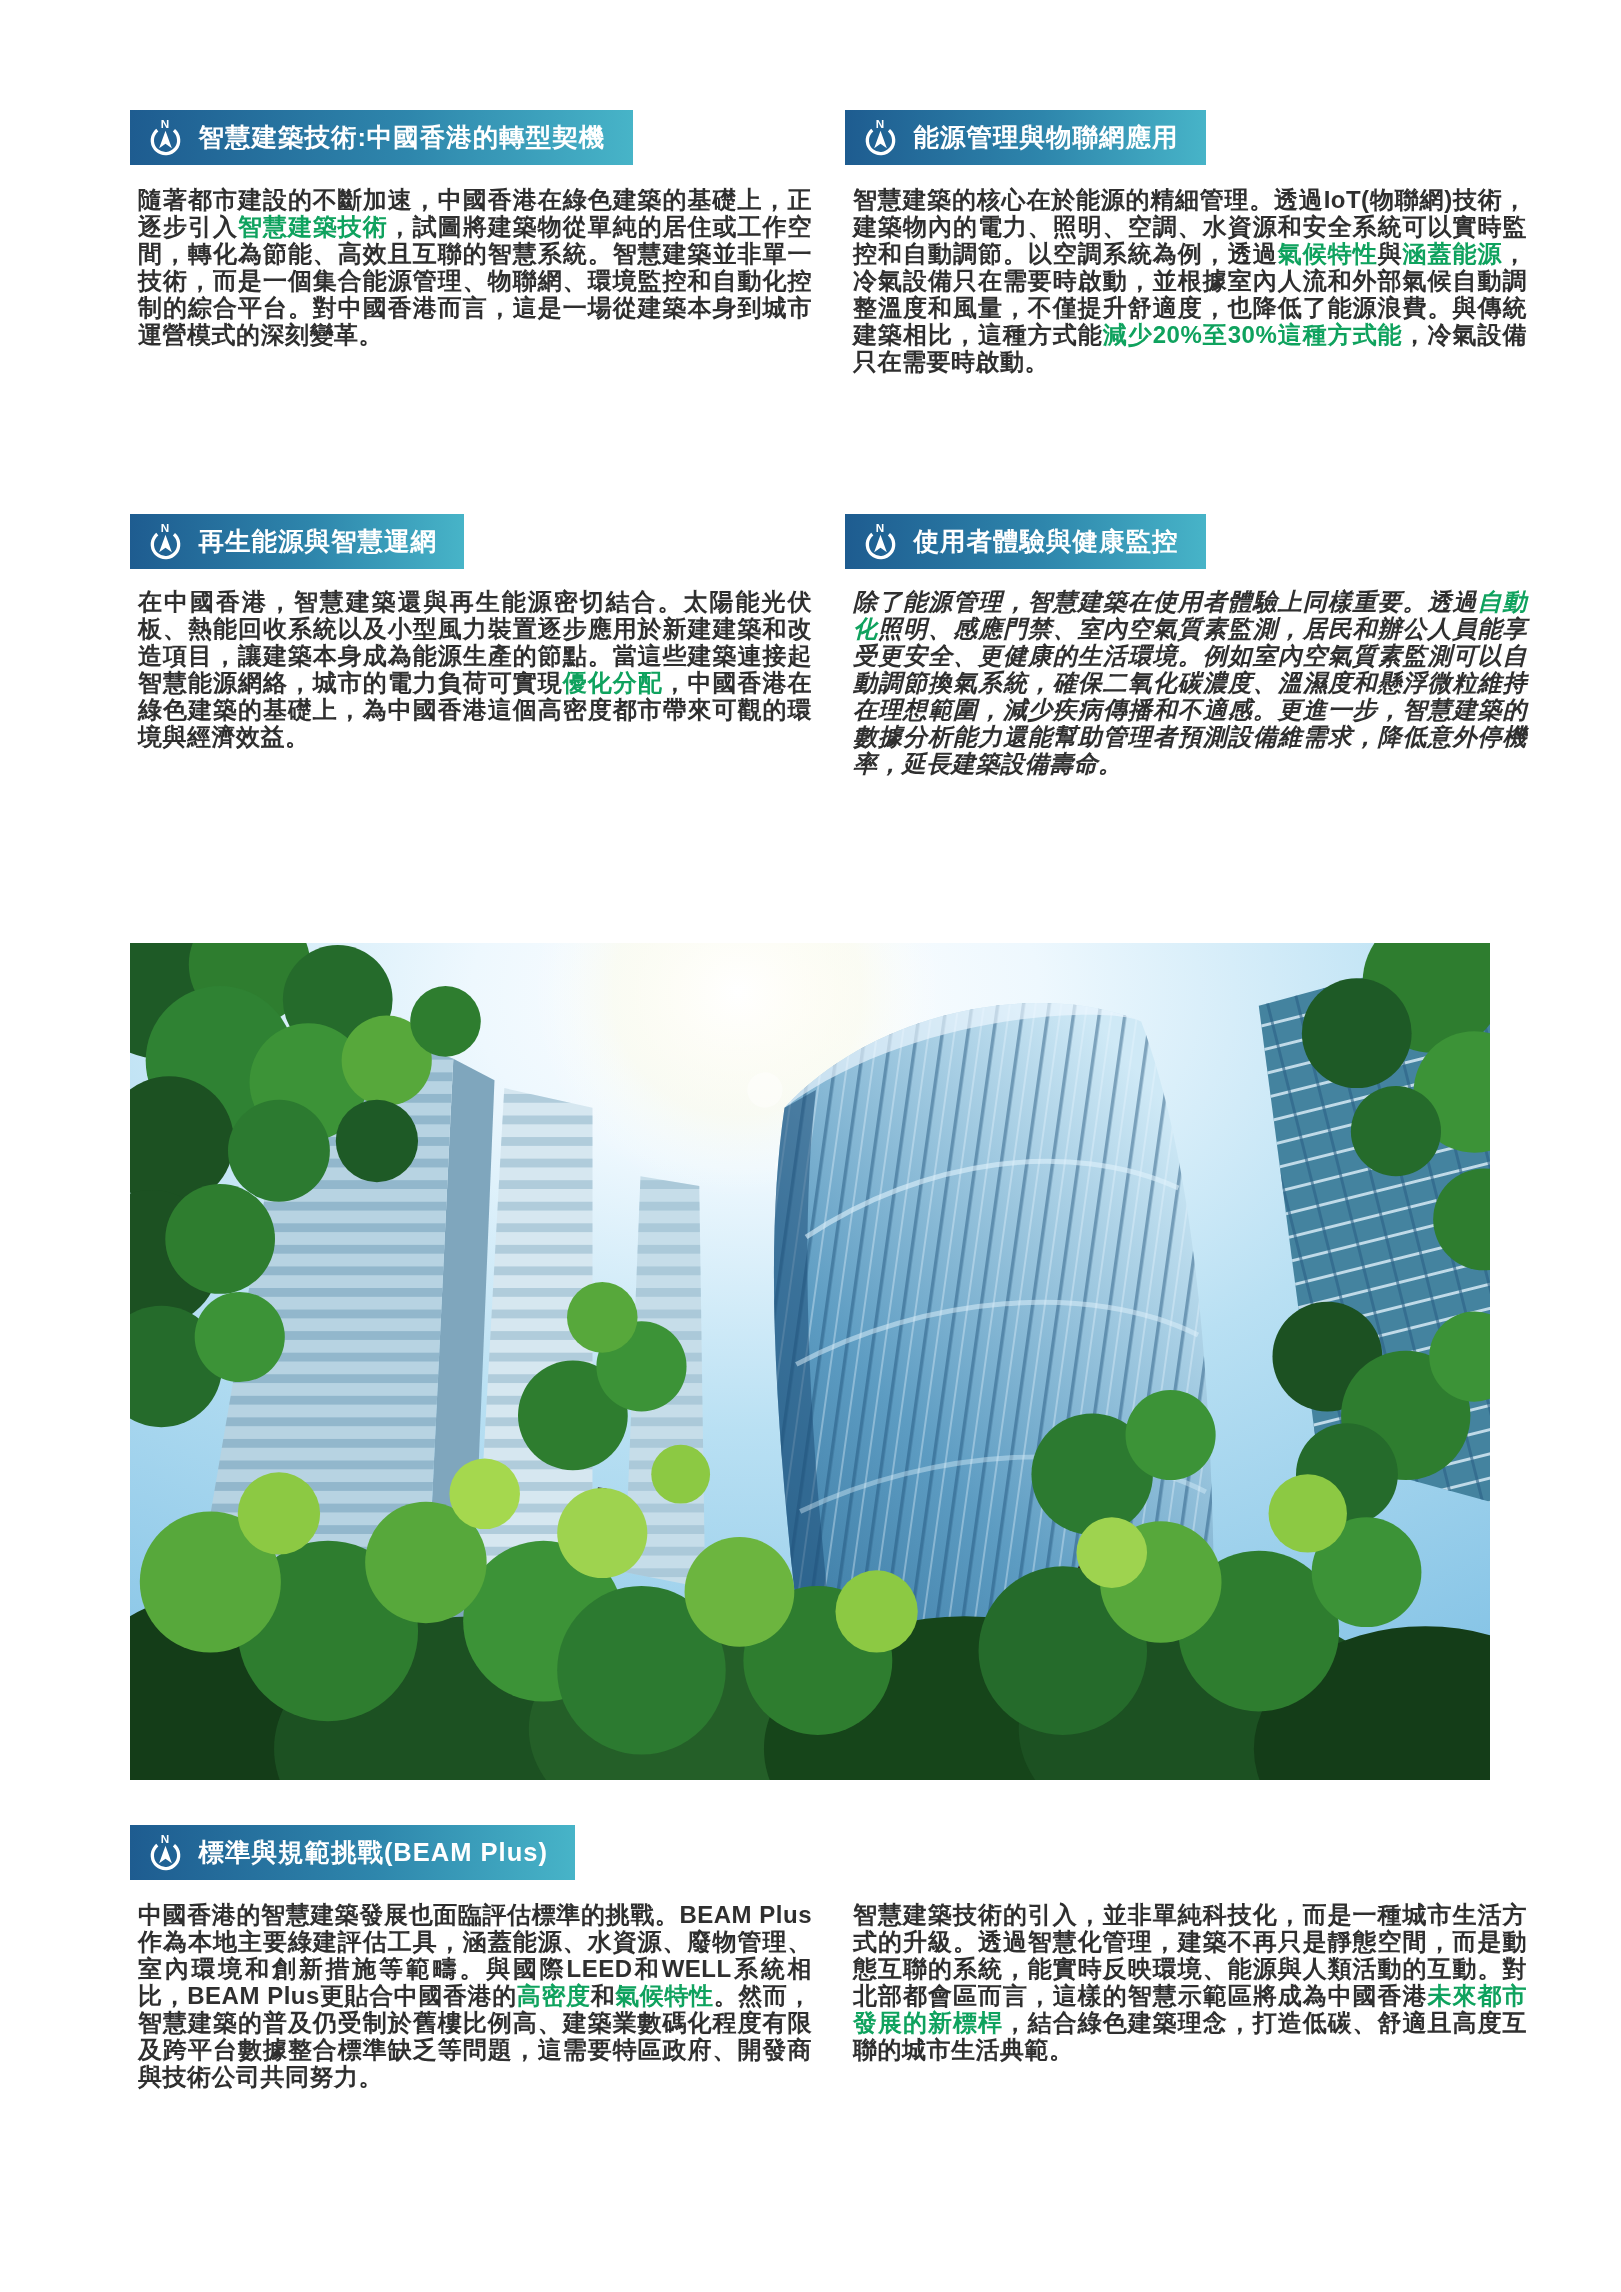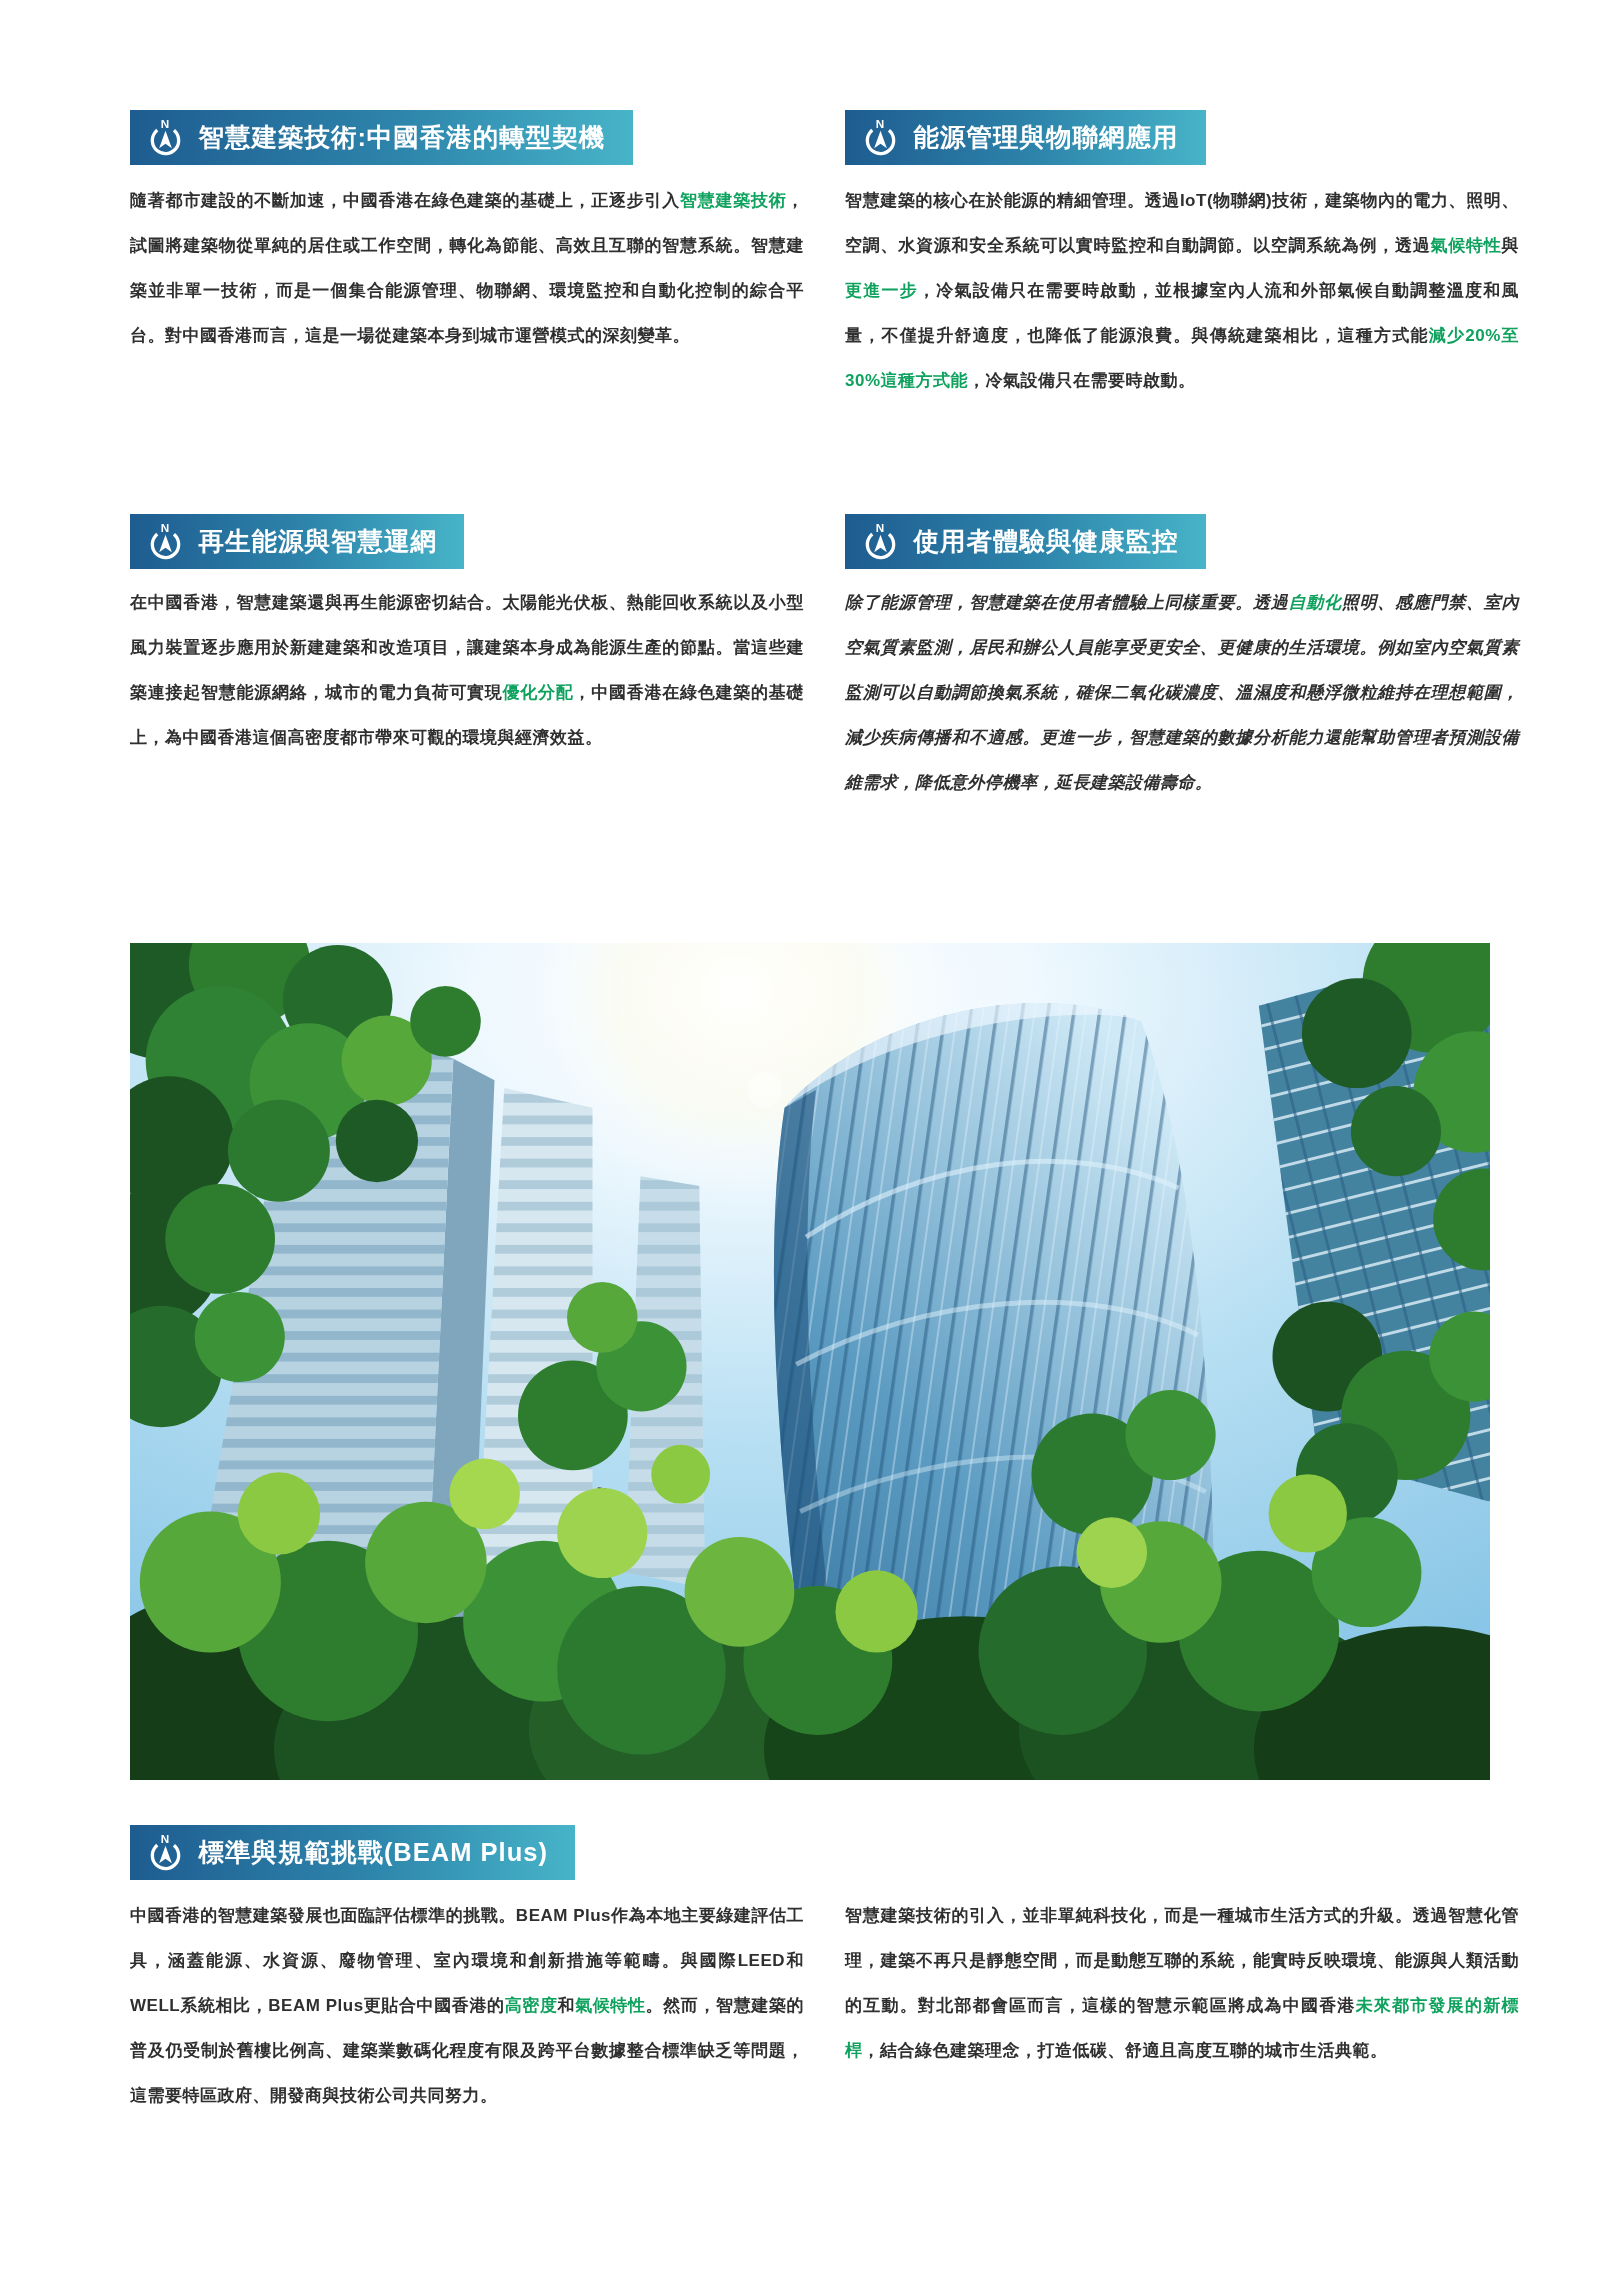--- a/index.html
+++ b/index.html
@@ -7,22 +7,22 @@
        font-family:"Liberation Sans","DejaVu Sans",sans-serif;}
   .page{position:absolute;inset:0;background:#ffffff;overflow:hidden;}
 
   .badge{position:absolute;display:inline-flex;align-items:center;gap:13.7px;
          height:55px;padding:0 27.4px 0 15.7px;
          background:linear-gradient(90deg,#1E5C90 0%,#2E86AC 55%,#47B4C8 100%);
          color:#ffffff;font-weight:bold;font-size:25.5px;letter-spacing:1px;
          white-space:nowrap;box-sizing:border-box;}
   .badge .icon{display:inline-flex;width:39px;height:39px;flex:0 0 39px;}
 
-  .para{position:absolute;width:674px;margin:0;
-        font-size:17px;line-height:45px;letter-spacing:0.5px;
+  .para{position:absolute;width:674px;margin:8px;
+        font-size:24px;line-height:27px;letter-spacing:0.5px;
         color:#2F2F2F;font-weight:600;text-align:justify;}
   .para .hl{color:#0FA25E;}
 
   .photo{position:absolute;left:130px;top:943px;width:1360px;height:837px;margin:0;}
   .photo svg{display:block;width:100%;height:100%;}
 </style>
 </head>
 <body>
 
 <div class="page">
@@ -42,21 +42,21 @@
   <div class="badge" style="left:845px;top:110px;">
     <span class="icon">
       <svg viewBox="0 0 40 40" width="39" height="39" style="font-size:26px">
         <circle cx="20" cy="23" r="13.5" fill="none" stroke="#ffffff" stroke-width="3.4" stroke-dasharray="66 19" transform="rotate(-50 20 23)"></circle>
         <text x="20" y="10" text-anchor="middle" font-size="12" font-weight="bold" fill="#ffffff">N</text>
         <path d="M20 13 L26.5 31 L20 26.5 L13.5 31 Z" fill="#ffffff"></path>
       </svg>
     </span>
     <span>能源管理與物聯網應用</span>
   </div>
-  <p class="para" style="left:845px;top:178px;"><span>智慧建築的核心在於能源的精細管理。透過IoT(物聯網)技術，建築物內的電力、照明、空調、水資源和安全系統可以實時監控和自動調節。以空調系統為例，透過</span><span class="hl">氣候特性</span><span>與</span><span class="hl">更進一步</span><span>，冷氣設備只在需要時啟動，並根據室內人流和外部氣候自動調整溫度和風量，不僅提升舒適度，也降低了能源浪費。與傳統建築相比，這種方式能</span><span class="hl">減少20%至30%這種方式能</span><span>，冷氣設備只在需要時啟動。</span></p>
+  <p class="para" style="left:845px;top:178px;"><span>智慧建築的核心在於能源的精細管理。透過IoT(物聯網)技術，建築物內的電力、照明、空調、水資源和安全系統可以實時監控和自動調節。以空調系統為例，透過</span><span class="hl">氣候特性</span><span>與</span><span class="hl">涵蓋能源</span><span>，冷氣設備只在需要時啟動，並根據室內人流和外部氣候自動調整溫度和風量，不僅提升舒適度，也降低了能源浪費。與傳統建築相比，這種方式能</span><span class="hl">減少20%至30%這種方式能</span><span>，冷氣設備只在需要時啟動。</span></p>
 
   <div class="badge" style="left:130px;top:514px;">
     <span class="icon">
       <svg viewBox="0 0 40 40" width="39" height="39" style="font-size:26px">
         <circle cx="20" cy="23" r="13.5" fill="none" stroke="#ffffff" stroke-width="3.4" stroke-dasharray="66 19" transform="rotate(-50 20 23)"></circle>
         <text x="20" y="10" text-anchor="middle" font-size="12" font-weight="bold" fill="#ffffff">N</text>
         <path d="M20 13 L26.5 31 L20 26.5 L13.5 31 Z" fill="#ffffff"></path>
       </svg>
     </span>
     <span>再生能源與智慧運網</span>

